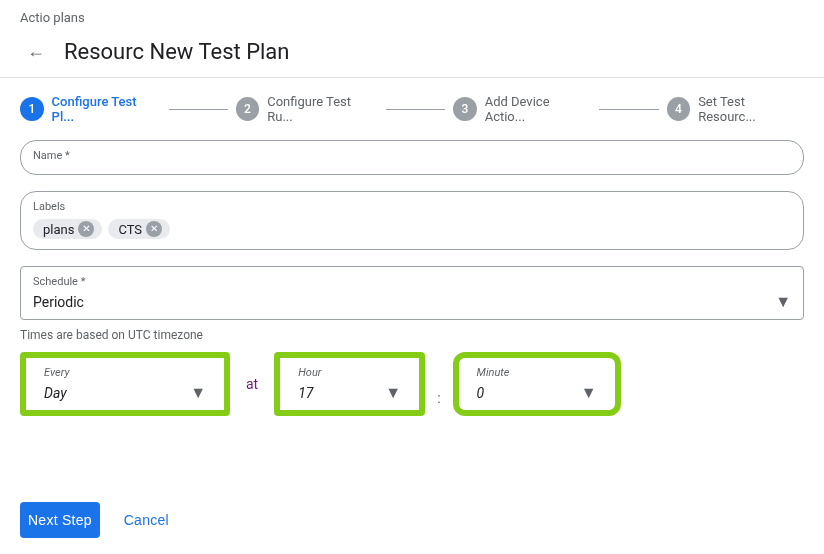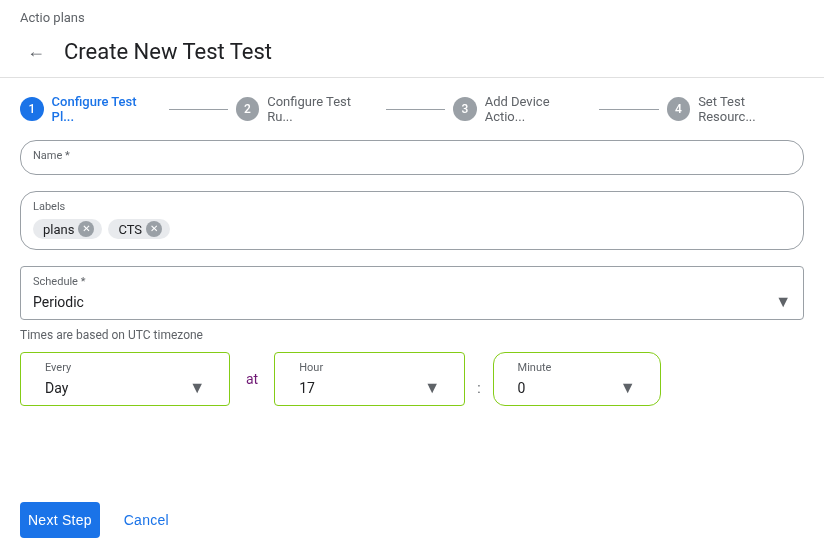--- a/index.html
+++ b/index.html
@@ -182,24 +182,25 @@
       font-size: 12px;
       color: #5f6368;
       margin: 8px 0 10px 0;
     }
     .periodic-row {
       display: flex;
       align-items: center;
       gap: 12px;
     }
     .mini-select {
-      border: 1px solid #84cc16;
+      border: 6px solid #84cc16;
       border-radius: 4px;
-      padding: 8px 24px;
+      padding: 8px 18px;
       position: relative;
+      font-style: italic;
     }
     .mini-label {
       font-size: 11px;
       color: #5f6368;
       margin-bottom: 4px;
     }
     .mini-row {
       display: flex;
       align-items: center;
       justify-content: space-between;
@@ -217,21 +218,21 @@
     .colon-sep {
       font-size: 14px;
       color: #5f6368;
       align-self: flex-end;
       padding-bottom: 10px;
     }
     .mini-select.every-sel {
       width: 210px;
     }
     .mini-select.hour-sel {
-      width: 191px;
+      width: 151px;
     }
     .mini-select.minute-sel {
       width: 168px;
       border-radius: 12px;
     }
     .footer {
       padding: 16px 20px;
       display: flex;
       align-items: center;
       gap: 16px;
@@ -264,21 +265,21 @@
 <div class="page-wrapper">
 
   <div class="breadcrumb">
     <span>Actio plans</span>
   </div>
 
   <div class="header">
     <button class="back-btn">
       <span>←</span>
     </button>
-    <h1 class="page-title">Create New Test Test</h1>
+    <h1 class="page-title">Resourc New Test Plan</h1>
   </div>
 
   <div class="stepper">
     <div class="step">
       <div class="step-circle active">
         <span>1</span>
       </div>
       <span class="step-label active">Configure Test Pl...</span>
     </div>
     <div class="step-connector"></div>

